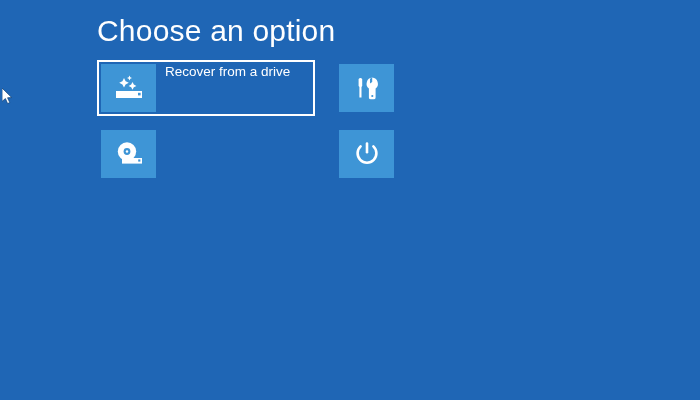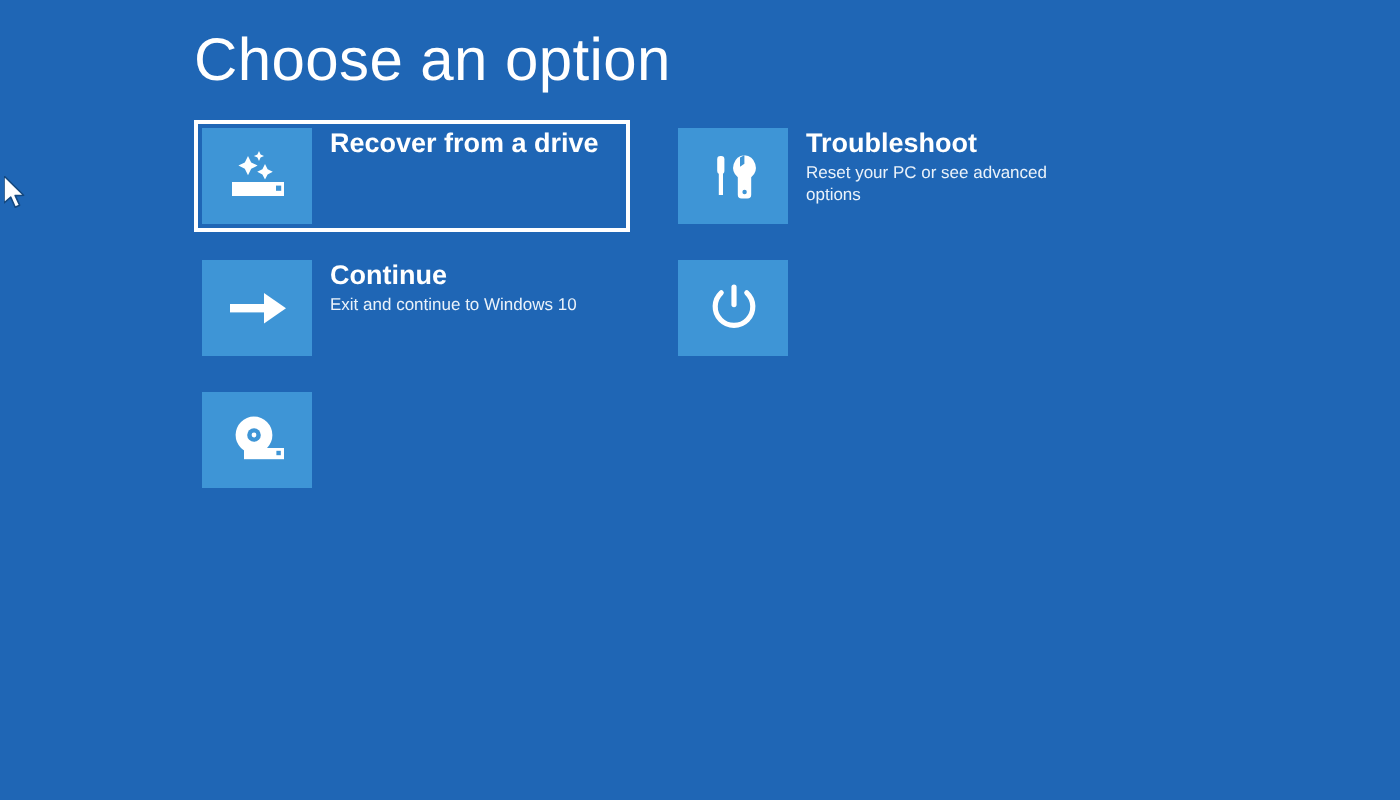--- a/index.html
+++ b/index.html
@@ -75,21 +75,21 @@
     justify-content: center;
   }
   .tile-icon svg { display: block; }
   .tile-text {
     flex: 1 1 auto;
     padding-left: 9px;
     padding-top: 0px;
   }
   .tile-title {
     font-size: 13.5px;
-    font-weight: 700;
+    font-weight: 400;
     color: #ffffff;
     line-height: 16px;
     white-space: nowrap;
   }
   .tile-desc {
     font-size: 8.5px;
     font-weight: 400;
     color: #eaf2fa;
     line-height: 10.5px;
     margin-top: 1px;
@@ -126,34 +126,20 @@
               <polygon points="21.5,9 22.8,11.6 25.4,12.9 22.8,14.2 21.5,16.8 20.2,14.2 17.6,12.9 20.2,11.6" fill="#ffffff"></polygon>
               <polygon points="18.5,2.5 19.3,4.2 21,5 19.3,5.8 18.5,7.5 17.7,5.8 16,5 17.7,4.2" fill="#ffffff"></polygon>
             </svg>
           </div>
           <div class="tile-text">
             <div class="tile-title">Recover from a drive</div>
           </div>
         </div>
       </div>
 
-      <div class="option-tile">
-        <div class="tile-inner">
-          <div class="tile-icon">
-            <svg width="34" height="26" viewBox="0 0 34 26" aria-hidden="true">
-              <rect x="3" y="11" width="20" height="4.2" fill="#ffffff"></rect>
-              <polygon points="20,5.5 31,13.1 20,20.7" fill="#ffffff"></polygon>
-            </svg>
-          </div>
-          <div class="tile-text">
-            <div class="tile-title">Continue</div>
-            <div class="tile-desc">Exit and continue to Windows 10</div>
-          </div>
-        </div>
-      </div>
 
       <div class="option-tile">
         <div class="tile-inner">
           <div class="tile-icon">
             <svg width="36" height="30" viewBox="0 0 36 30" aria-hidden="true">
               <circle cx="16" cy="12.5" r="9.2" fill="#ffffff"></circle>
               <circle cx="16" cy="12.5" r="3.4" fill="#3e95d6"></circle>
               <circle cx="16" cy="12.5" r="1.2" fill="#ffffff"></circle>
               <rect x="11" y="19" width="20" height="5.6" fill="#ffffff"></rect>
               <rect x="27.2" y="20.4" width="2.2" height="2.2" fill="#3e95d6"></rect>
@@ -169,24 +155,20 @@
       <div class="option-tile">
         <div class="tile-inner">
           <div class="tile-icon">
             <svg width="34" height="30" viewBox="0 0 34 30" aria-hidden="true">
               <rect x="8.6" y="5" width="3.6" height="9" rx="1.6" fill="#ffffff"></rect>
               <rect x="9.4" y="13.5" width="2.1" height="11" fill="#ffffff"></rect>
               <path d="M22.2 4.6 a6.2 6.2 0 0 0 -3.3 11 l0 8.8 a1.9 1.9 0 0 0 1.9 1.9 l2.9 0 a1.9 1.9 0 0 0 1.9 -1.9 l0 -8.8 a6.2 6.2 0 0 0 -3.4 -11 l0 4.3 l-2.2 1.5 l0 -4.6 z" fill="#ffffff"></path>
               <circle cx="22.3" cy="23" r="1.1" fill="#3e95d6"></circle>
             </svg>
           </div>
-          <div class="tile-text">
-            <div class="tile-title">Troubleshoot</div>
-            <div class="tile-desc">Reset your PC or see advanced options</div>
-          </div>
         </div>
       </div>
 
       <div class="option-tile">
         <div class="tile-inner">
           <div class="tile-icon">
             <svg width="30" height="30" viewBox="0 0 30 30" aria-hidden="true">
               <path d="M8.6 7.4 a9.4 9.4 0 1 0 12.8 0" fill="none" stroke="#ffffff" stroke-width="2.6" stroke-linecap="round"></path>
               <rect x="13.7" y="3.2" width="2.6" height="11.4" rx="1.3" fill="#ffffff"></rect>
             </svg>

